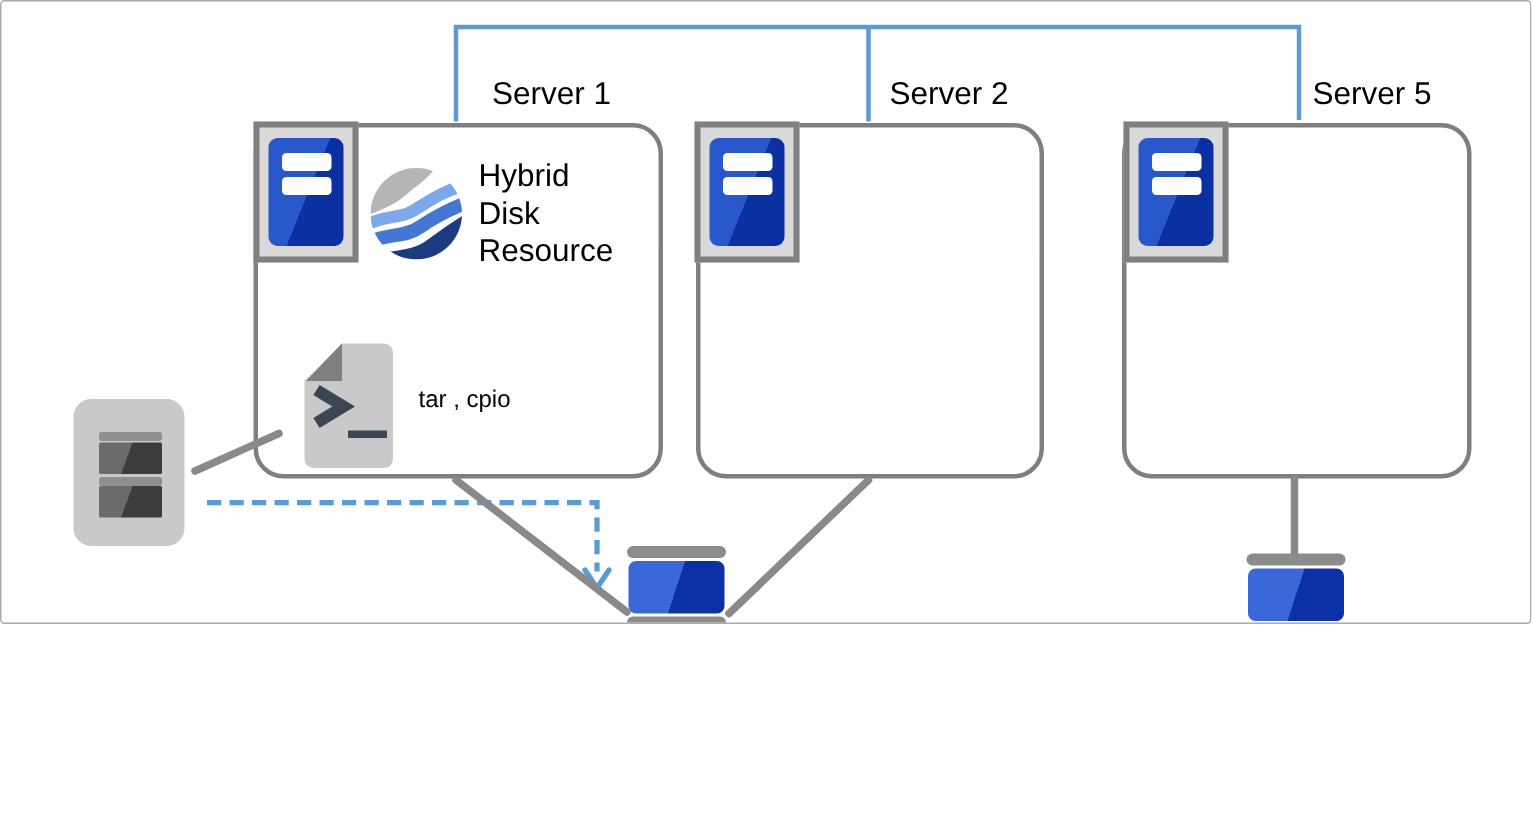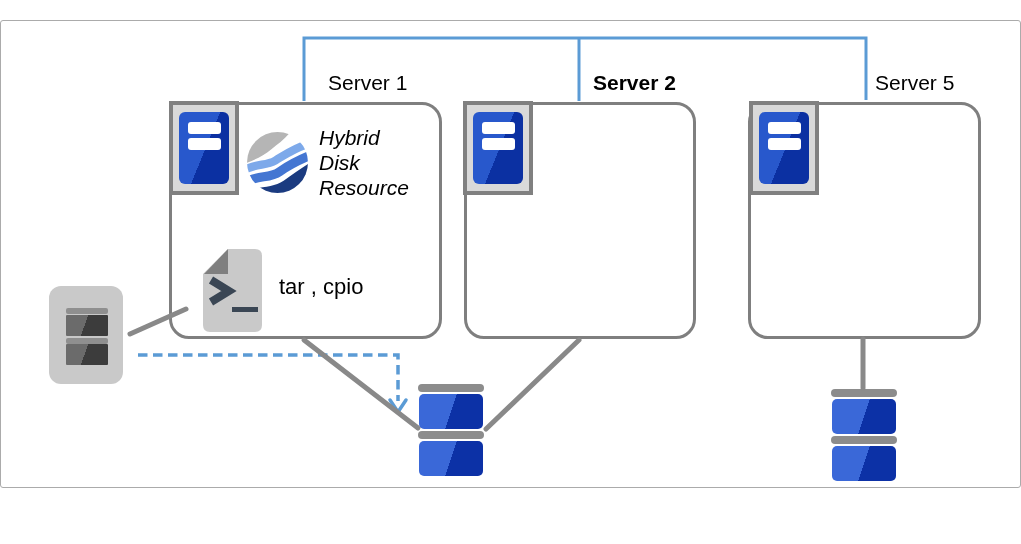--- a/index.html
+++ b/index.html
@@ -1,33 +1,32 @@
 <!DOCTYPE html>
 <html style="--canvas-border: #ababab; --text: #000000; --accent-blue: #5b9bd5; --line-gray: #898989; --box-border: #7f7f7f; --box-bg: #ffffff; --frame-bg: #d9d9d9; --frame-border: #808080; --tower-light: #2858cc; --tower-dark: #0b30a2; --disk-light: #3a68d8; --disk-dark: #0c31a6; --disk-cap: #8c8c8c; --device-bg: #c9c9c9; --slot-bar: #8f8f8f; --slot-light: #6b6b6b; --slot-dark: #3c3c3c; --doc-bg: #c9c9c9; --doc-fold: #7f7f7f; --doc-glyph: #3a4654; --hd-gray: #b5b5b5; --hd-light: #7da9ea; --hd-mid: #4476d2; --hd-navy: #1b3b80;"><head>
 <meta charset="utf-8">
 <style>
   html,body{margin:0;padding:0;background:#ffffff;}
   #canvas{
     position:relative;
-    width:1021px;height:468px;
+    width:1021px;height:416px;
     box-sizing:border-box;
     background:#ffffff;
     border:1px solid var(--canvas-border,#ababab);
     border-radius:3px;
     font-family:"Liberation Sans", sans-serif;
     color:var(--text,#000);
     overflow:hidden;
-    margin-top:20px;
   }
   .abs{position:absolute;}
   .label{
     font-size:21px;line-height:24px;white-space:nowrap;
     color:var(--text,#000);
   }
-  .multiline{white-space:pre-line;font-style:italic;}
+  .multiline{white-space:pre-line;}
   
   .server-box{
     position:absolute;
     background:var(--box-bg,#fff);
     border:3px solid var(--box-border,#7f7f7f);
     border-radius:20px;
     box-sizing:border-box;
   }
   
   .srv-frame{
@@ -74,21 +73,21 @@
 </head>
 <body>
 
 <div id="canvas">
 
   <div class="server-box" style="left:168px;top:81px;width:273px;height:237px;"></div>
   <div class="server-box" style="left:463px;top:81px;width:232px;height:237px;"></div>
   <div class="server-box" style="left:747px;top:81px;width:233px;height:237px;"></div>
 
   <div class="abs label" style="left:327px;top:50px;">Server 1</div>
-  <div class="abs label" style="left:592px;top:50px;font-weight:bold;">Server 2</div>
+  <div class="abs label" style="left:592px;top:50px;">Server 2</div>
   <div class="abs label" style="left:874px;top:50px;">Server 5</div>
 
   <div class="srv-frame" style="left:168px;top:80px;">
     <div class="srv-tower">
       <div class="tower-bar b1"></div>
       <div class="tower-bar b2"></div>
     </div>
   </div>
   <div class="srv-frame" style="left:462px;top:80px;">
     <div class="srv-tower">
@@ -120,21 +119,21 @@
   <div class="abs label multiline" style="left:318px;top:104px;line-height:25px;">Hybrid
 Disk
 Resource</div>
 
   <svg class="abs" style="left:200px;top:227px;" width="63" height="86" viewBox="0 0 63 86">
     <path d="M27,1 H54 Q61,1 61,8 V77 Q61,84 54,84 H9 Q2,84 2,77 V26 Z" style="fill:var(--doc-bg)"></path>
     <path d="M3,26 L27,1 L27,26 Z" style="fill:var(--doc-fold)"></path>
     <path d="M10,32 L28,43 L10,54" fill="none" style="stroke:var(--doc-glyph)" stroke-width="8"></path>
     <rect x="31" y="59" width="26" height="5" style="fill:var(--doc-glyph)"></rect>
   </svg>
-  <div class="abs label" style="left:278px;top:254px;font-size:22px;">tar , cpio</div>
+  <div class="abs label" style="left:278px;top:254px;font-size:16px;">tar , cpio</div>
 
   <div class="backup-dev">
     <div class="bar t1"></div>
     <div class="slot s1"></div>
     <div class="bar t2"></div>
     <div class="slot s2"></div>
   </div>
 
   <div class="disk" style="left:417px;top:363px;">
     <div class="cap c1"></div>

